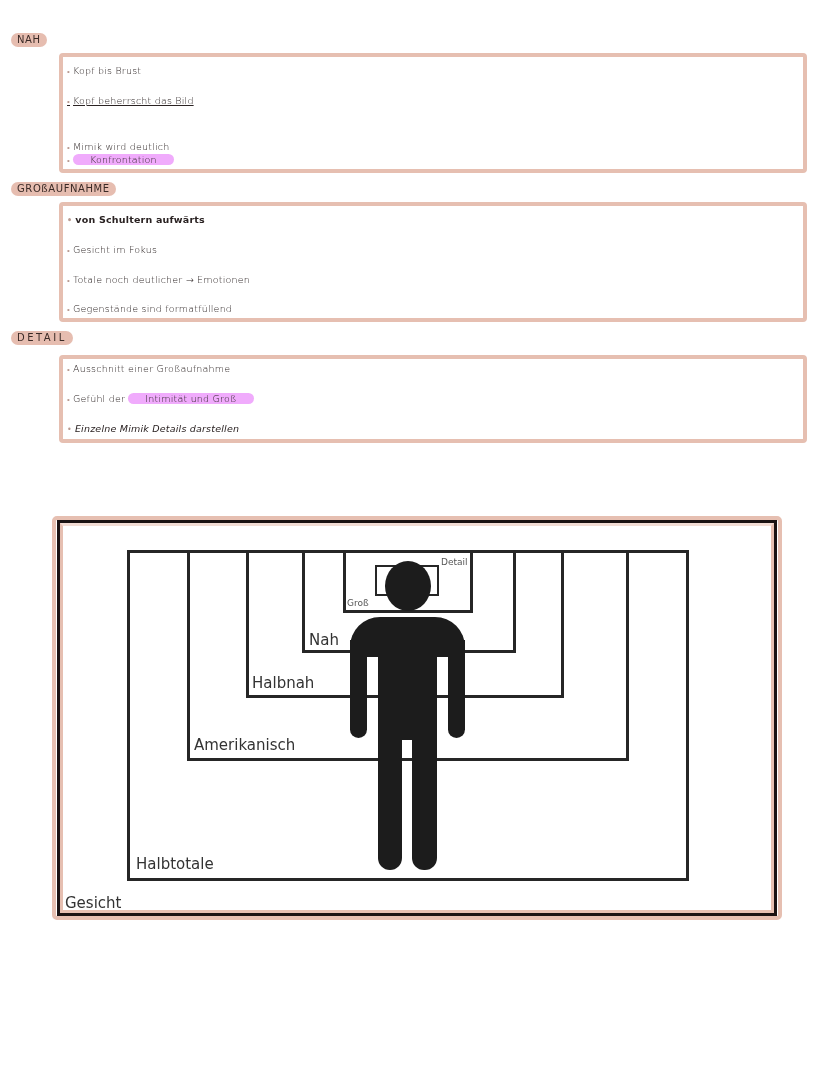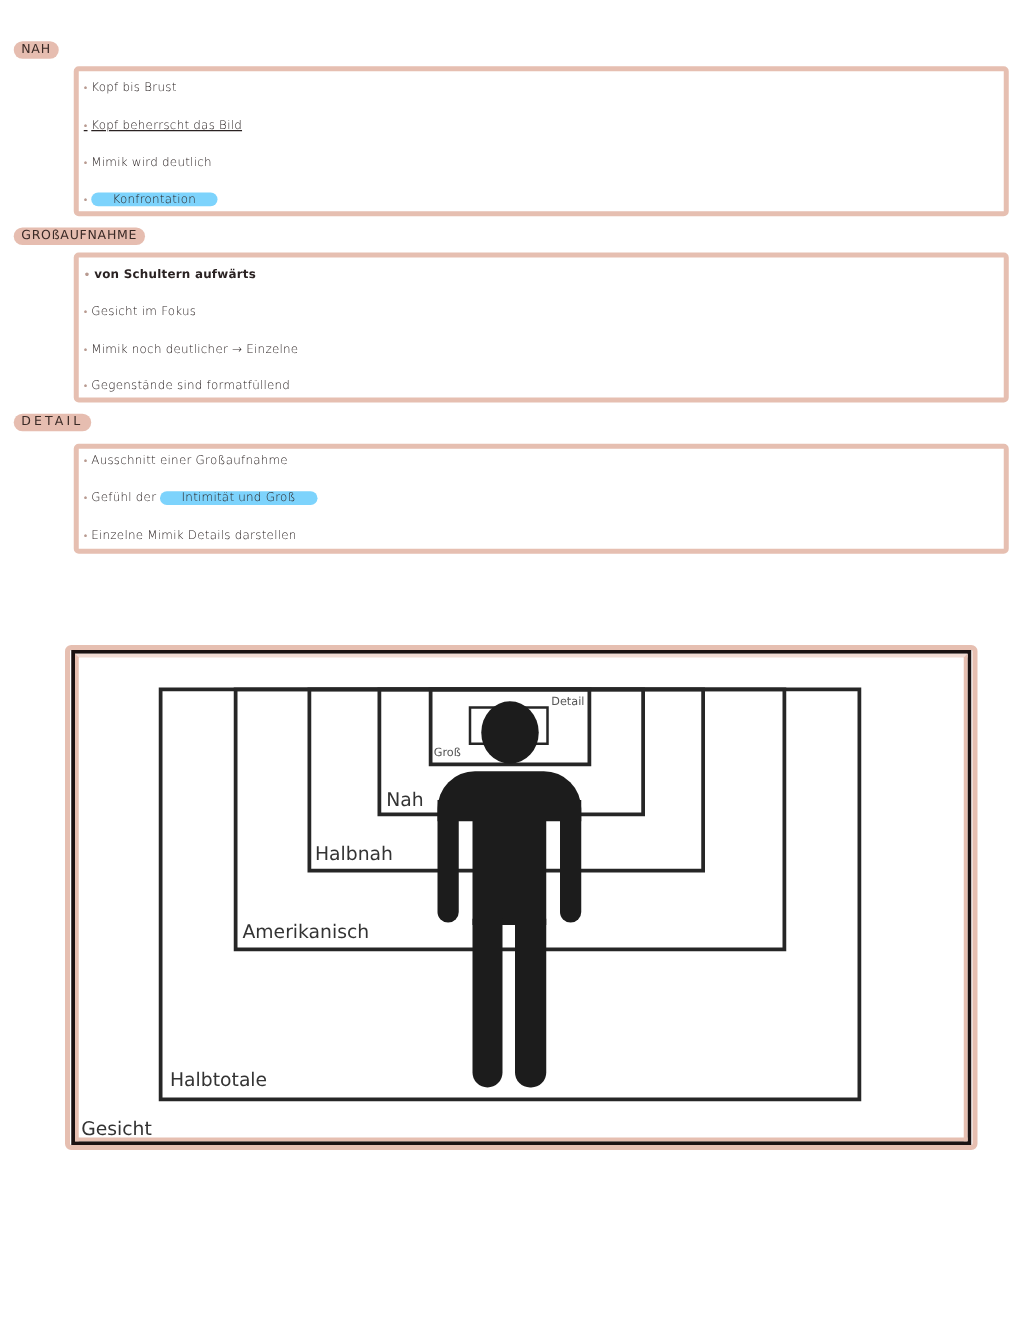--- a/index.html
+++ b/index.html
@@ -7,21 +7,21 @@
          font-family: "DejaVu Sans", sans-serif; color: #1e1a1a; }
 
   .pill { position: absolute; height: 14px; line-height: 14px; padding: 0 6px;
           background: #e6bdb0; border-radius: 8px; font-size: 10px; letter-spacing: 0.6px;
           color: #3a2a26; font-family: "DejaVu Sans", sans-serif; }
   .box { position: absolute; left: 12px; width: 740px; border: 4px solid #e6bfb1;
          border-radius: 4px; background: #fff; margin-left: 47px; }
   .line { position: absolute; left: 4px; font-size: 9.5px; color: #2a2222;
           font-family: "DejaVu Sans", sans-serif; font-weight: 300; white-space: nowrap; letter-spacing: 0.2px; }
   .line .dot { color: #b89a90; margin-right: 3px; font-size: 8px; }
-  .hl { background: #7dd3fc; border-radius: 6px; padding: 0 17px; }
+  .hl { background: #f0abfc; border-radius: 6px; padding: 0 17px; }
 
   
   .frame-outer { position: absolute; left: 52px; top: 516px; width: 730px; height: 404px;
                  border: 4px solid #e6bfb1; border-radius: 5px; box-sizing: border-box; }
   .frame-inner { position: absolute; left: 57px; top: 520px; width: 720px; height: 396px;
                  border: 3px solid #1a1212; box-sizing: border-box; }
   .frame-inner2 { position: absolute; left: 60px; top: 523px; width: 714px; height: 390px;
                   border: 3px solid #e6bfb1; border-top-color:#f2dcd4; box-sizing: border-box; }
   .rect { position: absolute; border: 3px solid #262626; box-sizing: border-box; }
   .rect.thin { border-width: 2px; }
@@ -29,37 +29,37 @@
   .dlabel.small { font-size: 9px; color: #555; }
   .fig { position: absolute; background: #1c1c1c; }
 </style>
 </head>
 <body>
 
 <div class="pill" style="left:11px; top:33px;">NAH</div>
 <div class="box" style="top:53px; height:112px;">
   <div class="line" style="top:8px;"><span class="dot">•</span><span>Kopf bis Brust</span></div>
   <div class="line" style="top:38px;text-decoration:underline;"><span class="dot">•</span><span>Kopf beherrscht das Bild</span></div>
-  <div class="line" style="top:68px;text-align:center;"><span class="dot">•</span><span>Mimik wird deutlich</span></div>
+  <div class="line" style="top:84px;text-align:center;"><span class="dot">•</span><span>Mimik wird deutlich</span></div>
   <div class="line" style="top:97px;"><span class="dot">•</span><span class="hl">Konfrontation</span></div>
 </div>
 
 <div class="pill" style="left:11px; top:182px;">GROßAUFNAHME</div>
 <div class="box" style="top:202px; height:112px;">
   <div class="line" style="top:8px;font-weight:bold;"><span class="dot">•</span><span>von Schultern aufwärts</span></div>
   <div class="line" style="top:38px;"><span class="dot">•</span><span>Gesicht im Fokus</span></div>
-  <div class="line" style="top:68px;"><span class="dot">•</span><span>Mimik noch deutlicher → Einzelne</span></div>
+  <div class="line" style="top:68px;"><span class="dot">•</span><span>Totale noch deutlicher → Emotionen</span></div>
   <div class="line" style="top:97px;"><span class="dot">•</span><span>Gegenstände sind formatfüllend</span></div>
 </div>
 
 <div class="pill" style="left:11px; top:331px; letter-spacing:2.5px;">DETAIL</div>
 <div class="box" style="top:355px; height:80px;">
   <div class="line" style="top:4px;"><span class="dot">•</span><span>Ausschnitt einer Großaufnahme</span></div>
   <div class="line" style="top:34px;"><span class="dot">•</span><span>Gefühl der </span><span class="hl">Intimität und Groß</span></div>
-  <div class="line" style="top:64px;"><span class="dot">•</span><span>Einzelne Mimik Details darstellen</span></div>
+  <div class="line" style="top:64px;font-style:italic;"><span class="dot">•</span><span>Einzelne Mimik Details darstellen</span></div>
 </div>
 
 <div>
   <div class="frame-outer"></div>
   <div class="frame-inner"></div>
   <div class="frame-inner2"></div>
 
   <div class="rect" style="left:127px; top:550px; width:562px; height:331px;"></div>
 
   <div class="rect" style="left:187px; top:550px; width:442px; height:211px;"></div>

